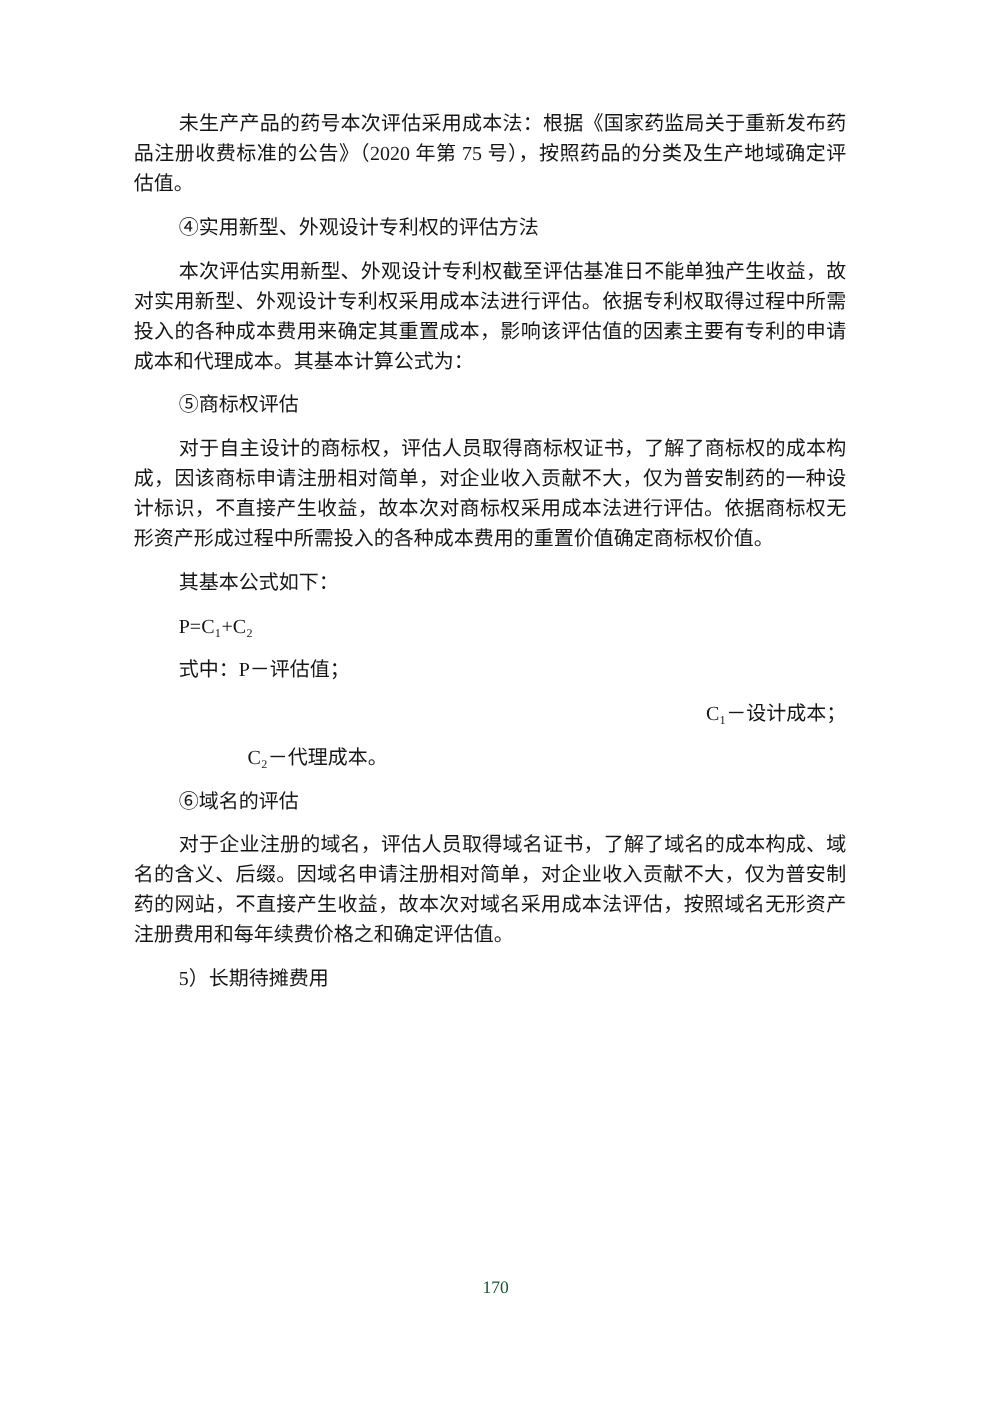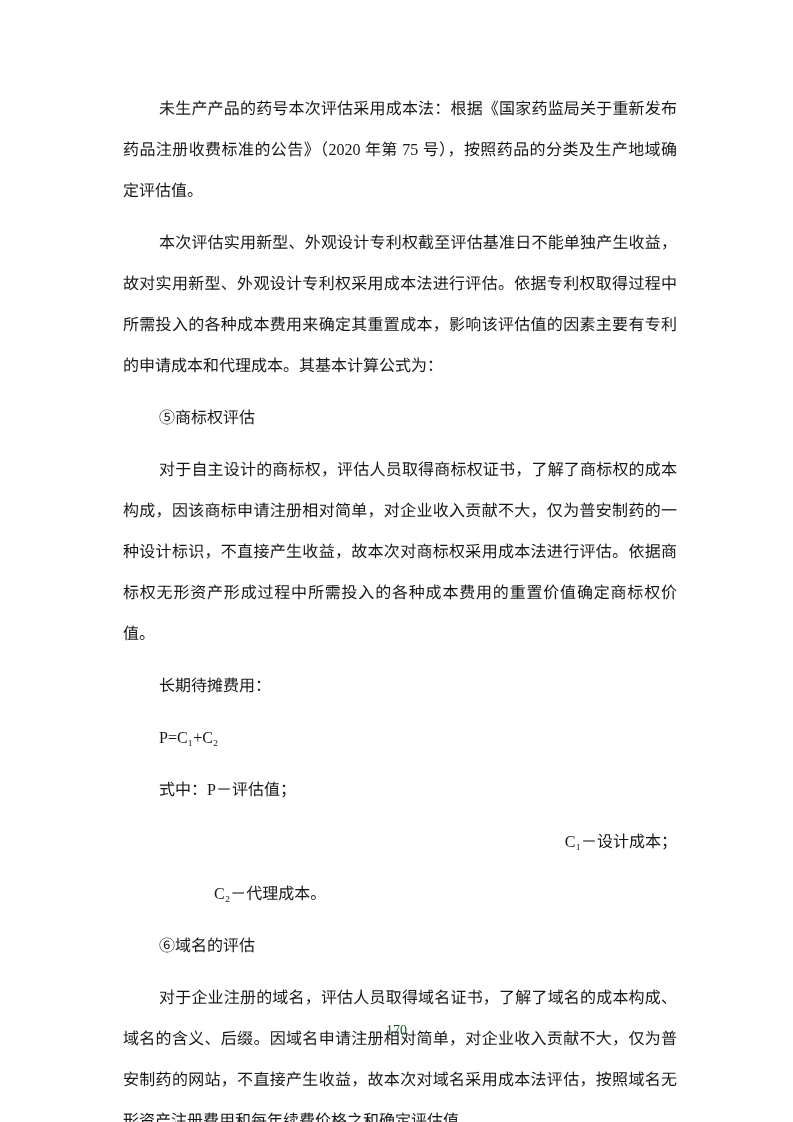--- a/index.html
+++ b/index.html
@@ -17,22 +17,22 @@
     font-size: 16px;
     overflow: hidden;
   }
   .doc-body {
     position: absolute;
     left: 107px;
     top: 88px;
     width: 570px;
   }
   .doc-body p {
-    margin: 0 0 11px 16px;
-    line-height: 41px;
+    margin: 0 0 11px 0;
+    line-height: 24px;
     text-align: justify;
     word-break: break-all;
   }
   p.first-indent {
     text-indent: 36px;
   }
   p.standalone {
     text-align: left;
   }
   p.legend-c1 {
@@ -55,29 +55,30 @@
   }
 </style>
 </head>
 <body>
 
 <div class="page">
   <div class="doc-body">
 
     <p class="first-indent">未生产产品的药号本次评估采用成本法：根据《国家药监局关于重新发布药品注册收费标准的公告》（2020 年第 75 号），按照药品的分类及生产地域确定评估值。</p>
 
+    <p class="first-indent standalone">④实用新型、外观设计专利权的评估方法</p>
 
     <p class="first-indent">本次评估实用新型、外观设计专利权截至评估基准日不能单独产生收益，故对实用新型、外观设计专利权采用成本法进行评估。依据专利权取得过程中所需投入的各种成本费用来确定其重置成本，影响该评估值的因素主要有专利的申请成本和代理成本。其基本计算公式为：</p>
 
 
     <p class="first-indent standalone">⑤商标权评估</p>
 
     <p class="first-indent">对于自主设计的商标权，评估人员取得商标权证书，了解了商标权的成本构成，因该商标申请注册相对简单，对企业收入贡献不大，仅为普安制药的一种设计标识，不直接产生收益，故本次对商标权采用成本法进行评估。依据商标权无形资产形成过程中所需投入的各种成本费用的重置价值确定商标权价值。</p>
 
-    <p class="first-indent standalone">长期待摊费用：</p>
+    <p class="first-indent standalone">其基本公式如下：</p>
 
     <p class="first-indent standalone">P=C₁+C₂</p>
 
     <p class="first-indent standalone">式中：P－评估值；</p>
 
     <p class="legend-c1">C₁－设计成本；</p>
 
     <p class="legend-c2">C₂－代理成本。</p>
 
     <p class="first-indent standalone">⑥域名的评估</p>

